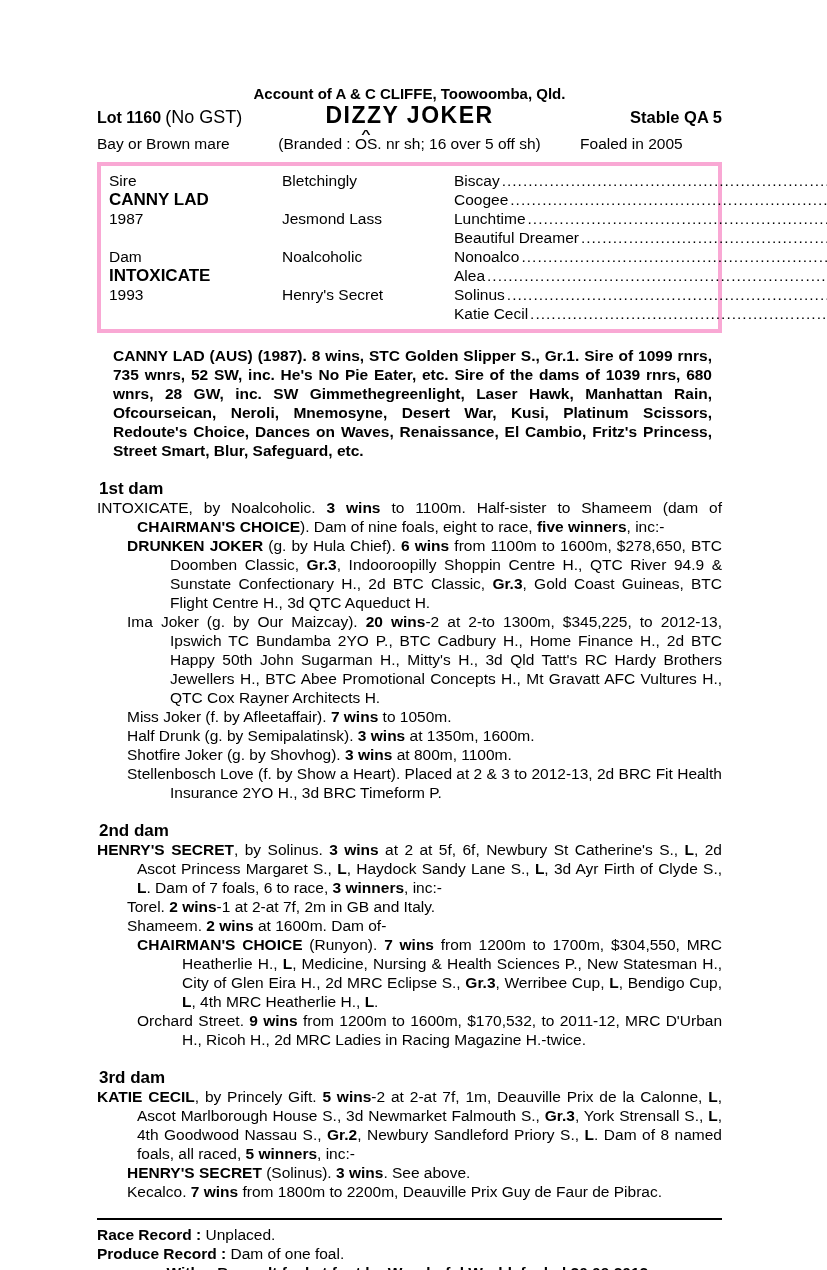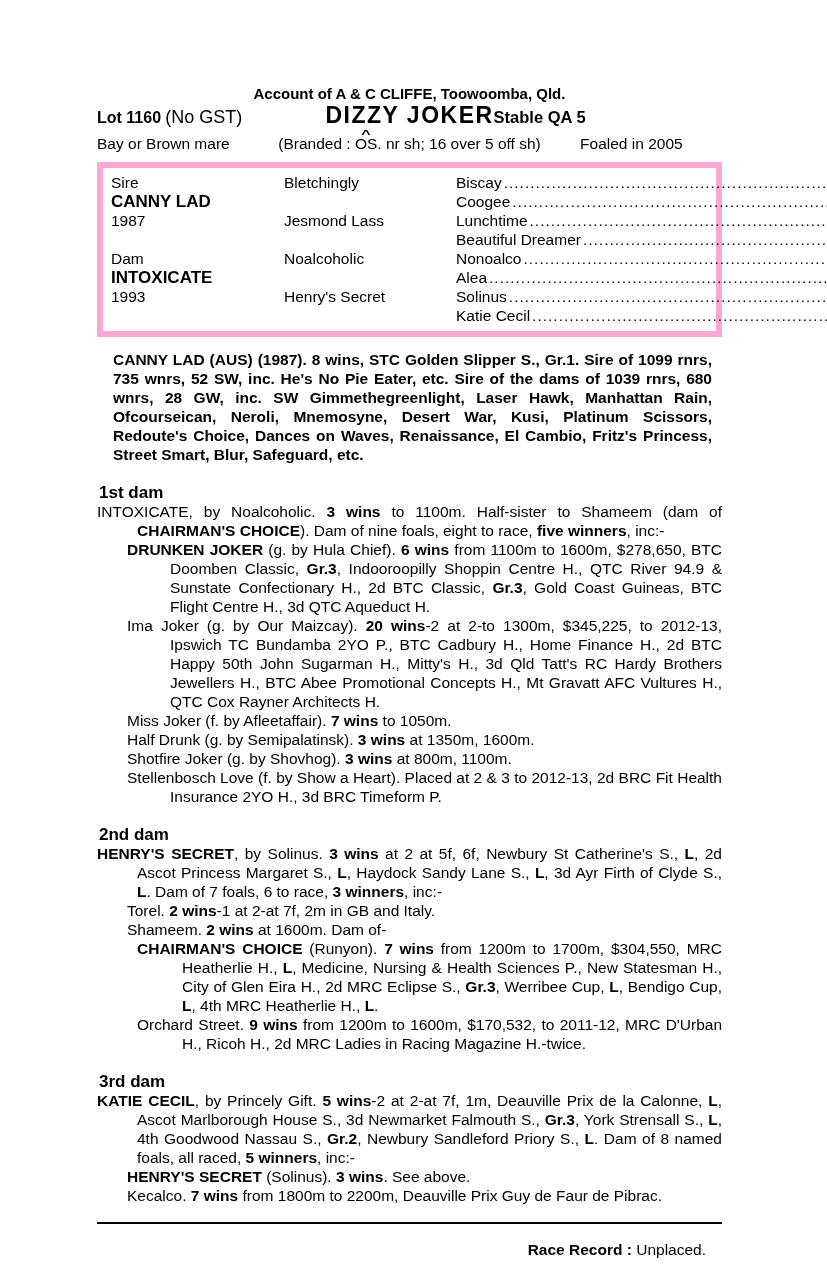--- a/index.html
+++ b/index.html
@@ -11,48 +11,48 @@
   }
   .page{width:625px;margin-left:97px;padding-top:84px;}
 
   
   .account{text-align:center;font-weight:bold;font-size:15px;}
   .lot-row{display:grid;grid-template-columns:1fr auto 1fr;align-items:baseline;margin-top:3px;}
   .lot-left{white-space:nowrap;}
   .lot-num{font-size:16px;font-weight:bold;}
   .gst{font-size:18px;}
   .horse-name{font-size:23px;font-weight:bold;letter-spacing:1.5px;text-align:center;}
-  .stable{font-size:16.5px;font-weight:bold;text-align:left;}
+  .stable{font-size:16.5px;font-weight:bold;text-align:right;}
   .desc-row{display:grid;grid-template-columns:1fr auto 1fr;align-items:baseline;margin-top:7px;}
   .desc-right{text-align:center;}
   .brand-mark{position:relative;display:inline-block;}
   .brand-mark::before{content:"\２3"; content:"^";position:absolute;top:-9px;left:50%;transform:translateX(-50%) scaleX(1.6);font-size:10px;font-weight:bold;}
 
   
-  .ped-box{border:6px solid #f9a8d4;margin-top:9px;padding:5px 10px 6px 8px;}
+  .ped-box{border:4px solid #f9a8d4;margin-top:9px;padding:5px 10px 6px 8px;}
   .ped-row{display:grid;grid-template-columns:173px 172px 1fr;height:19px;align-items:baseline;}
   .ped-c1.big{font-weight:bold;font-size:17px;}
   .leader{display:flex;align-items:baseline;}
   .leader .dots{flex:1;overflow:hidden;white-space:nowrap;margin:0 2px;}
   .leader .dots::after{content:"....................................................................................................";letter-spacing:1px;}
 
   
   .sire-para{font-weight:bold;text-align:justify;margin:13px 10px 0 16px;line-height:19px;}
 
   
   .sec-heading{font-size:17px;font-weight:bold;margin:19px 0 0 2px;}
   .para{margin:0;text-align:justify;}
   .lvl0{padding-left:40px;text-indent:-40px;}
   .lvl1{padding-left:73px;text-indent:-43px;}
   .lvl2{padding-left:85px;text-indent:-45px;}
   .b{font-weight:bold;}
 
   
   .record-rule{border:none;border-top:2px solid #000;margin:17px 0 5px 0;}
-  .rec-para{margin:16px;text-align:right;}
+  .rec-para{margin:0;}
   .center-bold{margin:0;text-align:center;font-weight:bold;}
 </style>
 </head>
 <body>
 
 <div class="page">
 
   <div class="account">Account of A &amp; C CLIFFE, Toowoomba, Qld.</div>
 
   <div class="lot-row">

